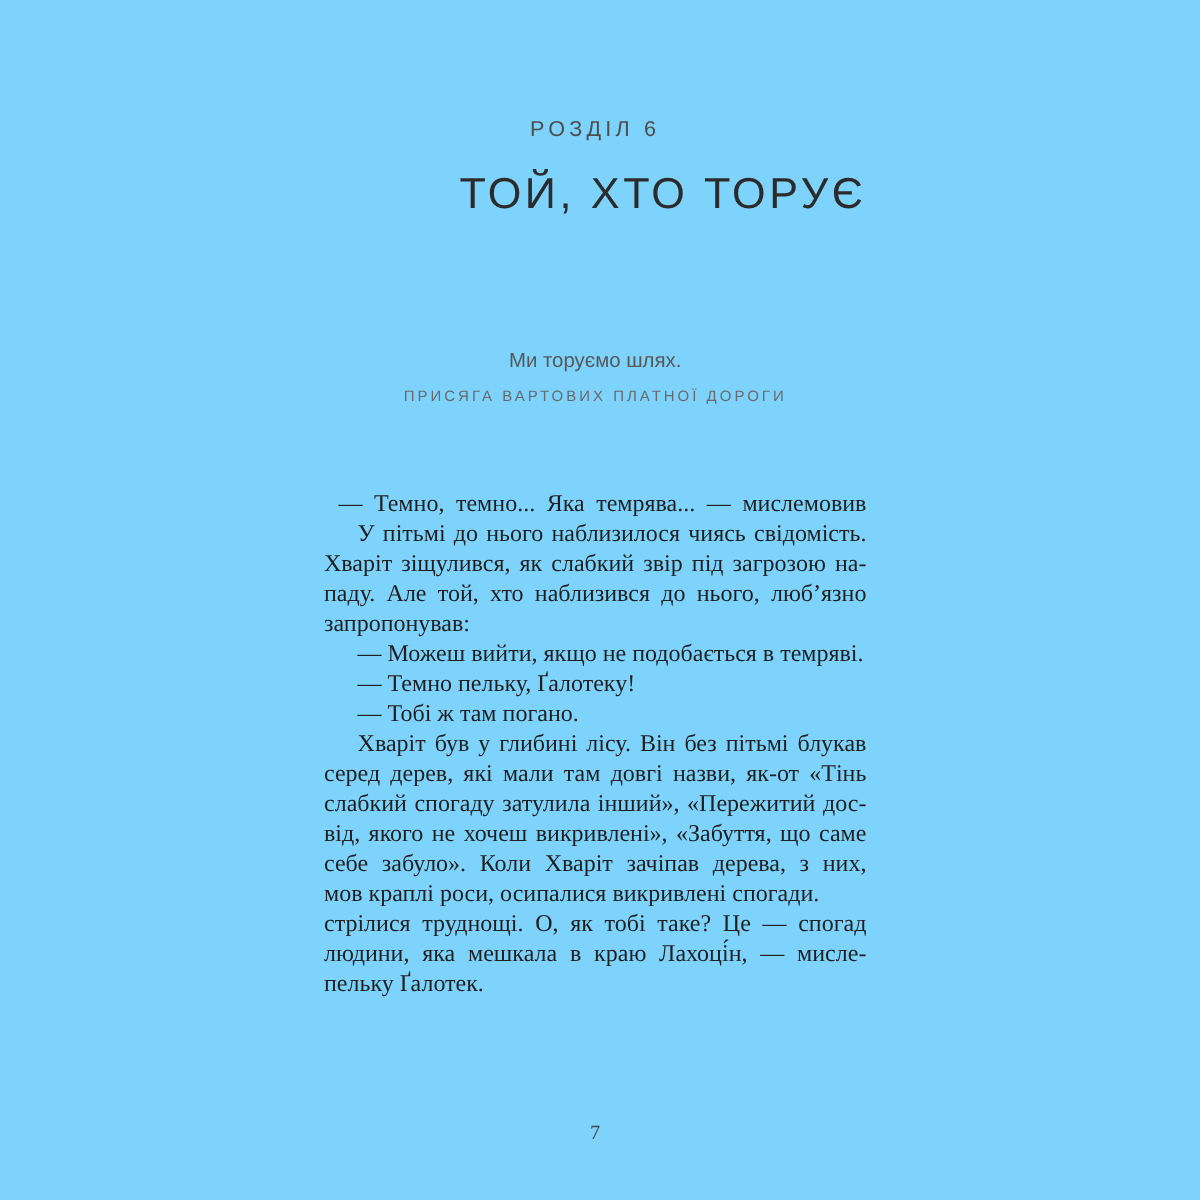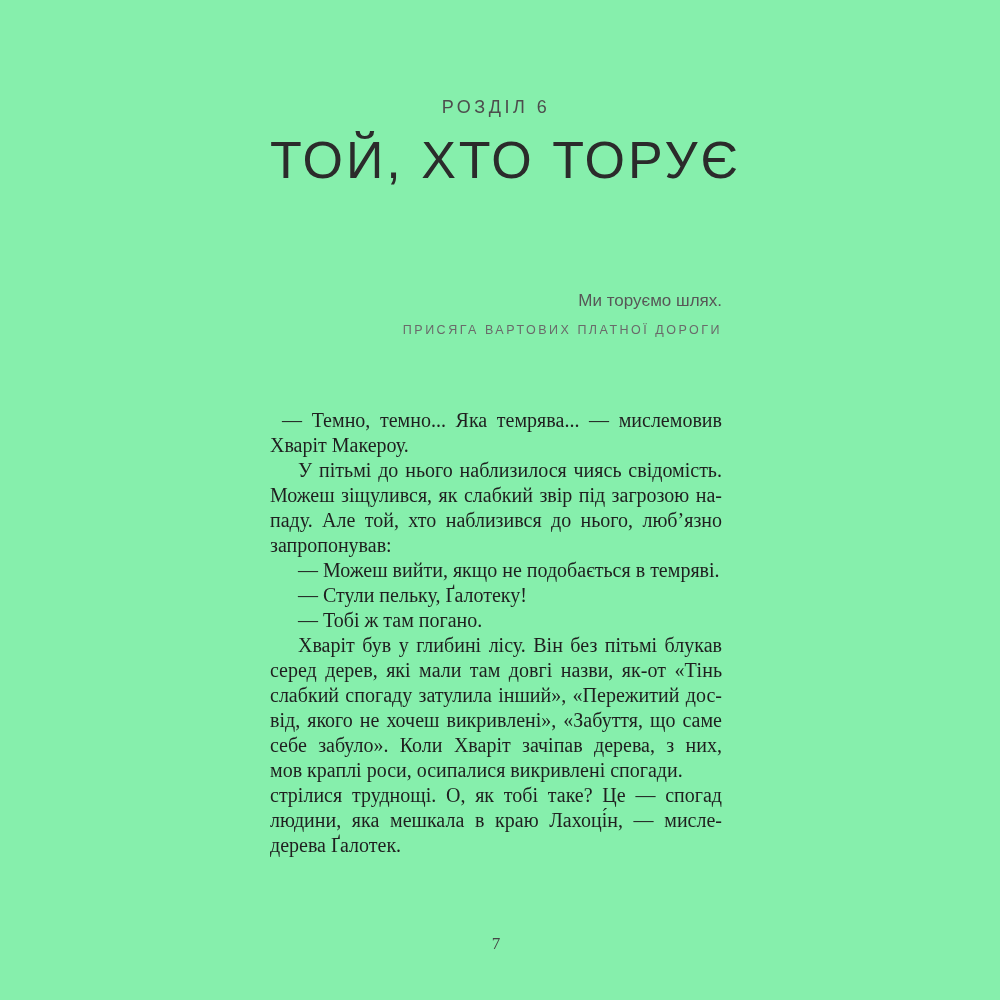--- a/index.html
+++ b/index.html
@@ -7,57 +7,57 @@
     width: 1000px; height: 1000px;
     background: #ffffff;
     font-family: "Liberation Serif", serif;
     overflow: hidden;
     position: relative;
   }
   .page {
     position: absolute;
     left: 0; top: 0;
     width: 1000px; height: 1000px;
-    background: #86efac;
+    background: #7dd3fc;
   }
   .column {
     position: absolute;
     left: 270px;
     width: 452px;
   }
   .chapter-label {
     top: 97px;
     text-align: center;
     font-family: "Liberation Sans", sans-serif;
     font-size: 18px;
     letter-spacing: 3.5px;
     color: #4d4d4d;
     white-space: nowrap;
   }
   .chapter-title {
     top: 132px;
     text-align: right;
     font-family: "Liberation Sans", sans-serif;
-    font-size: 52px;
+    font-size: 36px;
     line-height: 57px;
     letter-spacing: 3px;
     font-weight: 400;
     color: #2b2b2b;
   }
   .chapter-title .t-line { white-space: nowrap; }
   .epigraph-text {
     top: 291px;
-    text-align: right;
+    text-align: center;
     font-family: "Liberation Sans", sans-serif;
     font-size: 17px;
     color: #575757;
   }
   .epigraph-attribution {
     top: 323px;
-    text-align: right;
+    text-align: center;
     font-family: "Liberation Sans", sans-serif;
     font-size: 12.5px;
     letter-spacing: 2.5px;
     color: #6a6a6a;
     white-space: nowrap;
   }
   .body-text {
     top: 408px;
     font-size: 20px;
     line-height: 25px;
@@ -91,34 +91,33 @@
   <div class="column chapter-title">
     <div class="t-line">ТОЙ, ХТО ТОРУЄ</div>
   </div>
 
   <div class="column epigraph-text">Ми торуємо шлях.</div>
 
   <div class="column epigraph-attribution">ПРИСЯГА ВАРТОВИХ ПЛАТНОЇ ДОРОГИ</div>
 
   <div class="column body-text">
       <div class="line indent-first just">— Темно, темно... Яка темрява... — мислемовив</div>
-      <div class="line">Хваріт Макероу.</div>
       <div class="line indent just">У пітьмі до нього наблизилося чиясь свідомість.</div>
-      <div class="line just">Можеш зіщулився, як слабкий звір під загрозою на-</div>
+      <div class="line just">Хваріт зіщулився, як слабкий звір під загрозою на-</div>
       <div class="line just">паду. Але той, хто наблизився до нього, люб’язно</div>
       <div class="line">запропонував:</div>
       <div class="line indent">— Можеш вийти, якщо не подобається в темряві.</div>
-      <div class="line indent">— Стули пельку, Ґалотеку!</div>
+      <div class="line indent">— Темно пельку, Ґалотеку!</div>
       <div class="line indent">— Тобі ж там погано.</div>
       <div class="line indent just">Хваріт був у глибині лісу. Він без пітьмі блукав</div>
       <div class="line just">серед дерев, які мали там довгі назви, як-от «Тінь</div>
       <div class="line just">слабкий спогаду затулила інший», «Пережитий дос-</div>
       <div class="line just">від, якого не хочеш викривлені», «Забуття, що саме</div>
       <div class="line just">себе забуло». Коли Хваріт зачіпав дерева, з них,</div>
       <div class="line">мов краплі роси, осипалися викривлені спогади.</div>
       <div class="line just">стрілися труднощі. О, як тобі таке? Це — спогад</div>
       <div class="line just">людини, яка мешкала в краю Лахоці́н, — мисле-</div>
-      <div class="line">дерева Ґалотек.</div>
+      <div class="line">пельку Ґалотек.</div>
     </div>
 
   <div class="column page-number">7</div>
 
 </div>
 
 </body></html>

